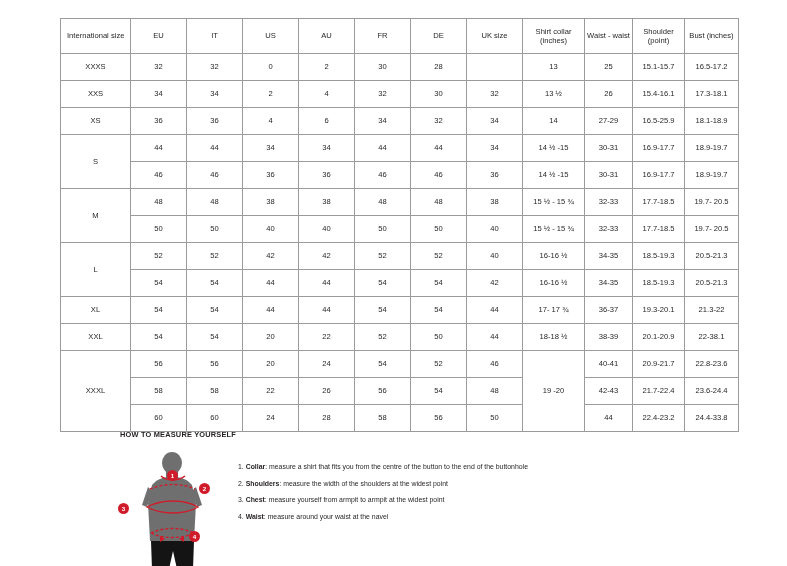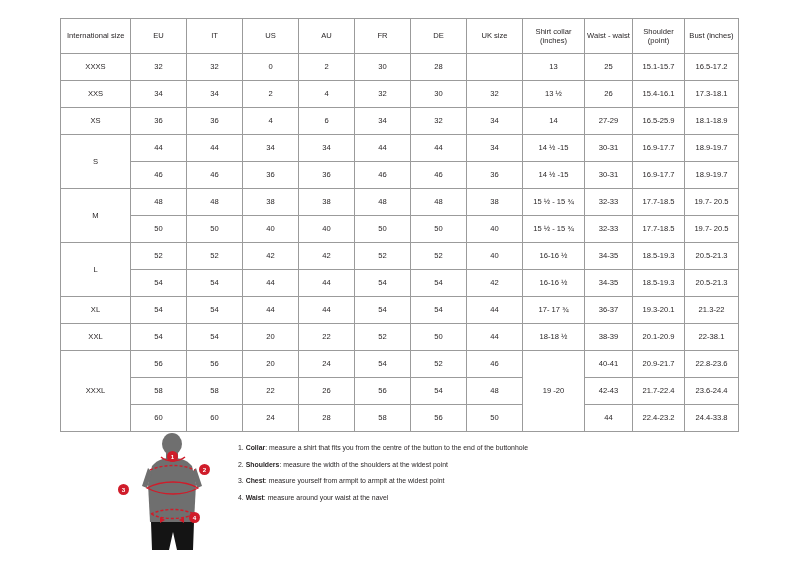--- a/index.html
+++ b/index.html
@@ -345,20 +345,21 @@
             <td>50</td>
             <td>44</td>
             <td>22.4-23.2</td>
             <td>24.4-33.8</td>
           </tr>
         </tbody>
     </table>
   </div>
 
   <div class="measure-section">
+    <div class="measure-title">HOW TO MEASURE YOURSELF</div>
     <div class="measure-body">
 
       <div class="figure-box">
         <svg width="110" height="125" viewBox="0 0 110 125">
 
           <ellipse cx="52" cy="14" rx="10" ry="11" fill="#6f6f6f"></ellipse>
 
           <rect x="46" y="22" width="12" height="8" fill="#6f6f6f"></rect>
 
           <path d="M32 36 C38 29, 44 28, 52 28 C60 28, 66 29, 72 36 L76 54 L74 92 L30 92 L28 54 Z" fill="#6f6f6f"></path>

